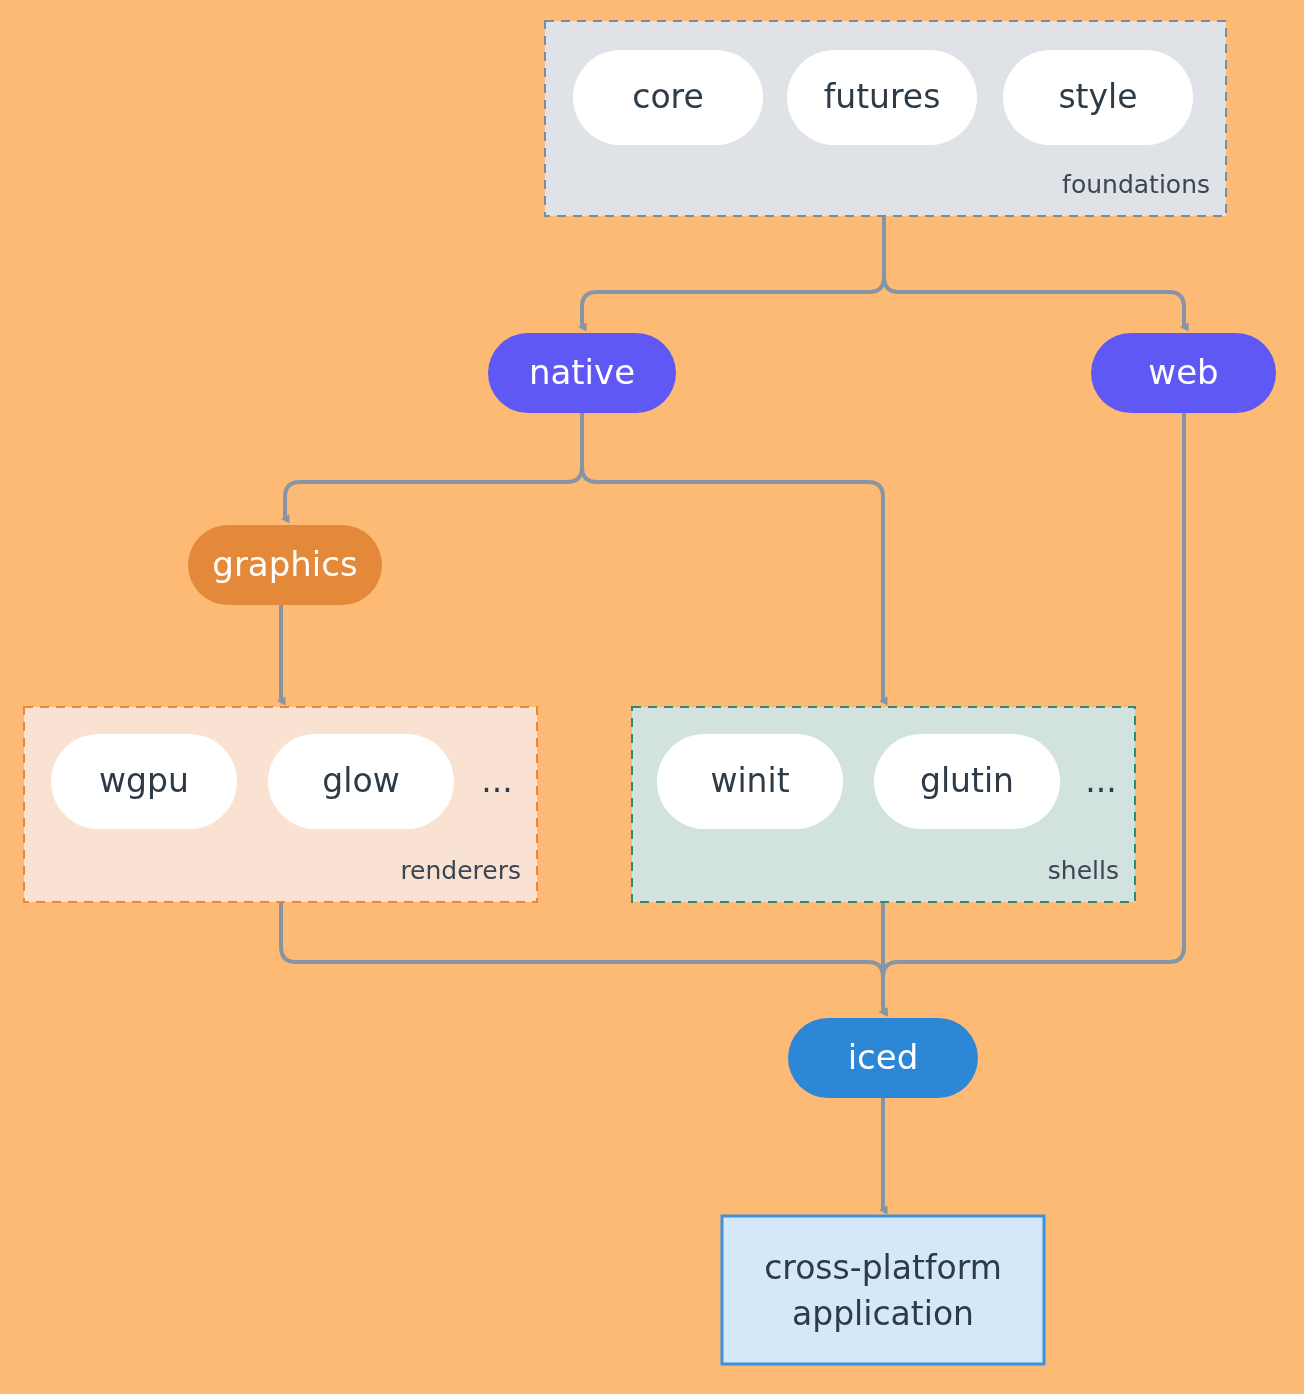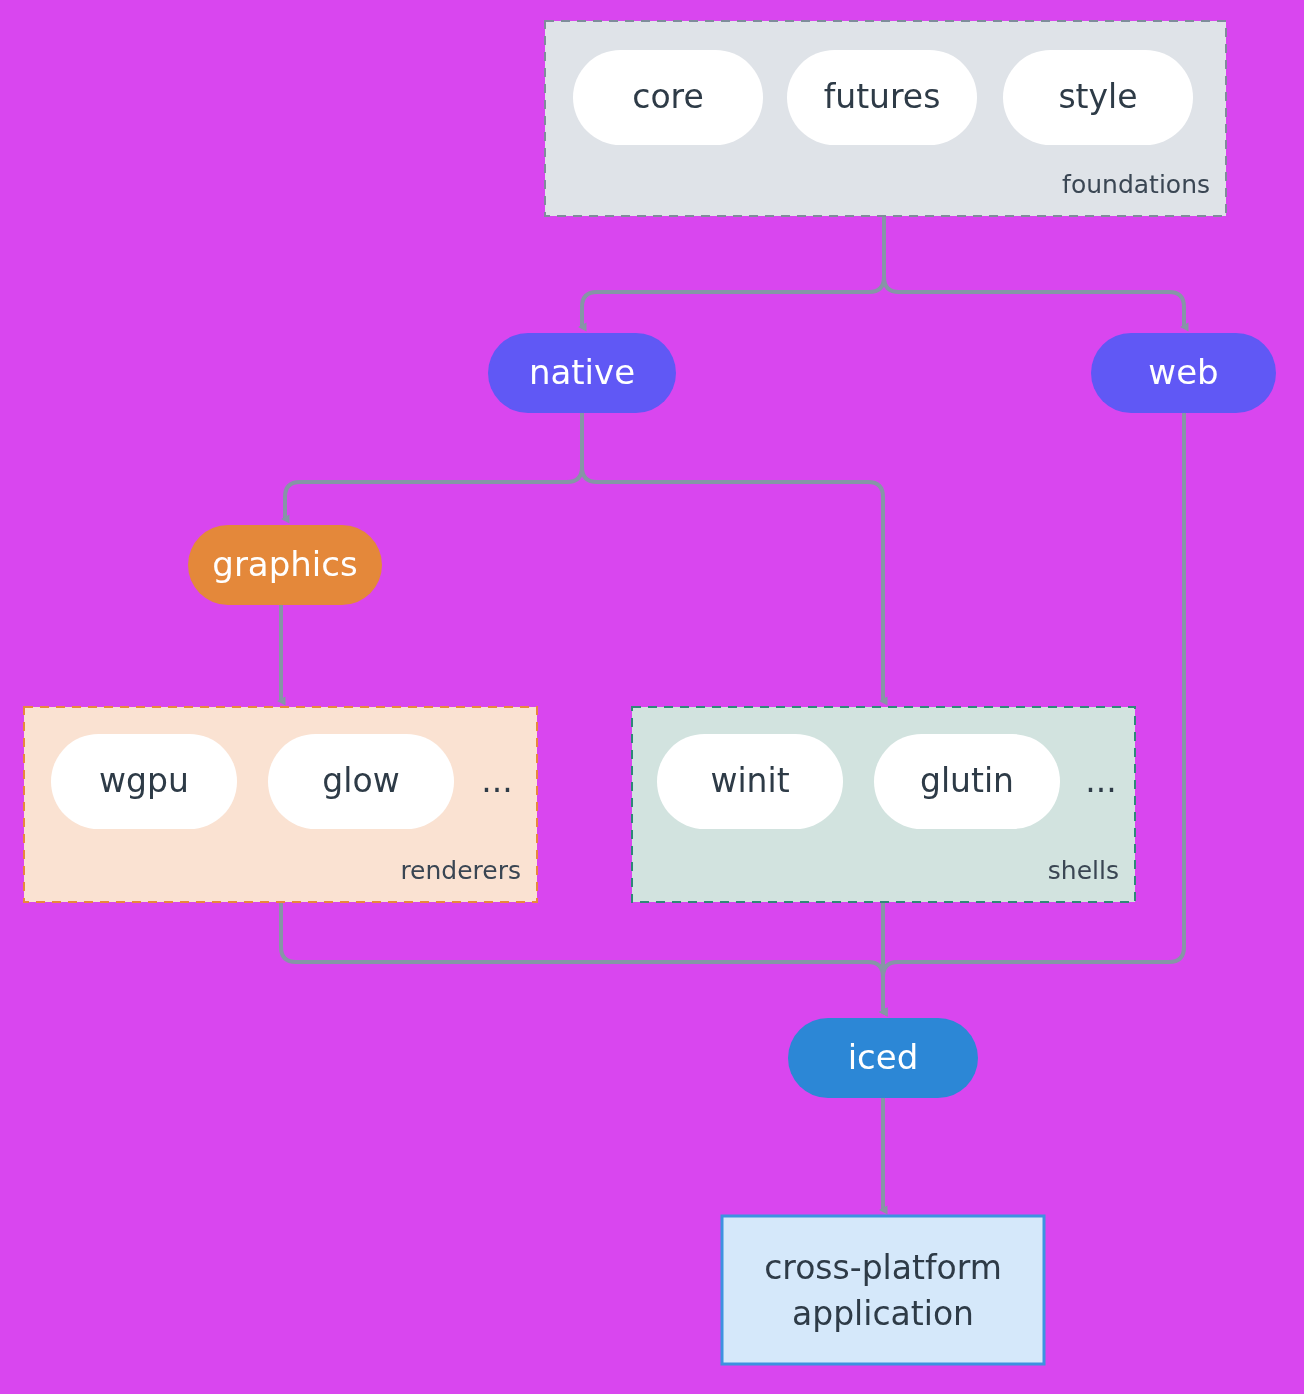--- a/index.html
+++ b/index.html
@@ -4,21 +4,21 @@
 <style>
   html, body {
     margin: 0;
     padding: 0;
     background: #000000;
   }
   #diagram-root {
     position: relative;
     width: 1304px;
     height: 1394px;
-    background: #d946ef;
+    background: #fdba74;
     font-family: "DejaVu Sans", sans-serif;
     overflow: hidden;
   }
   svg.layer {
     position: absolute;
     top: 0;
     left: 0;
     width: 1304px;
     height: 1394px;
   }

